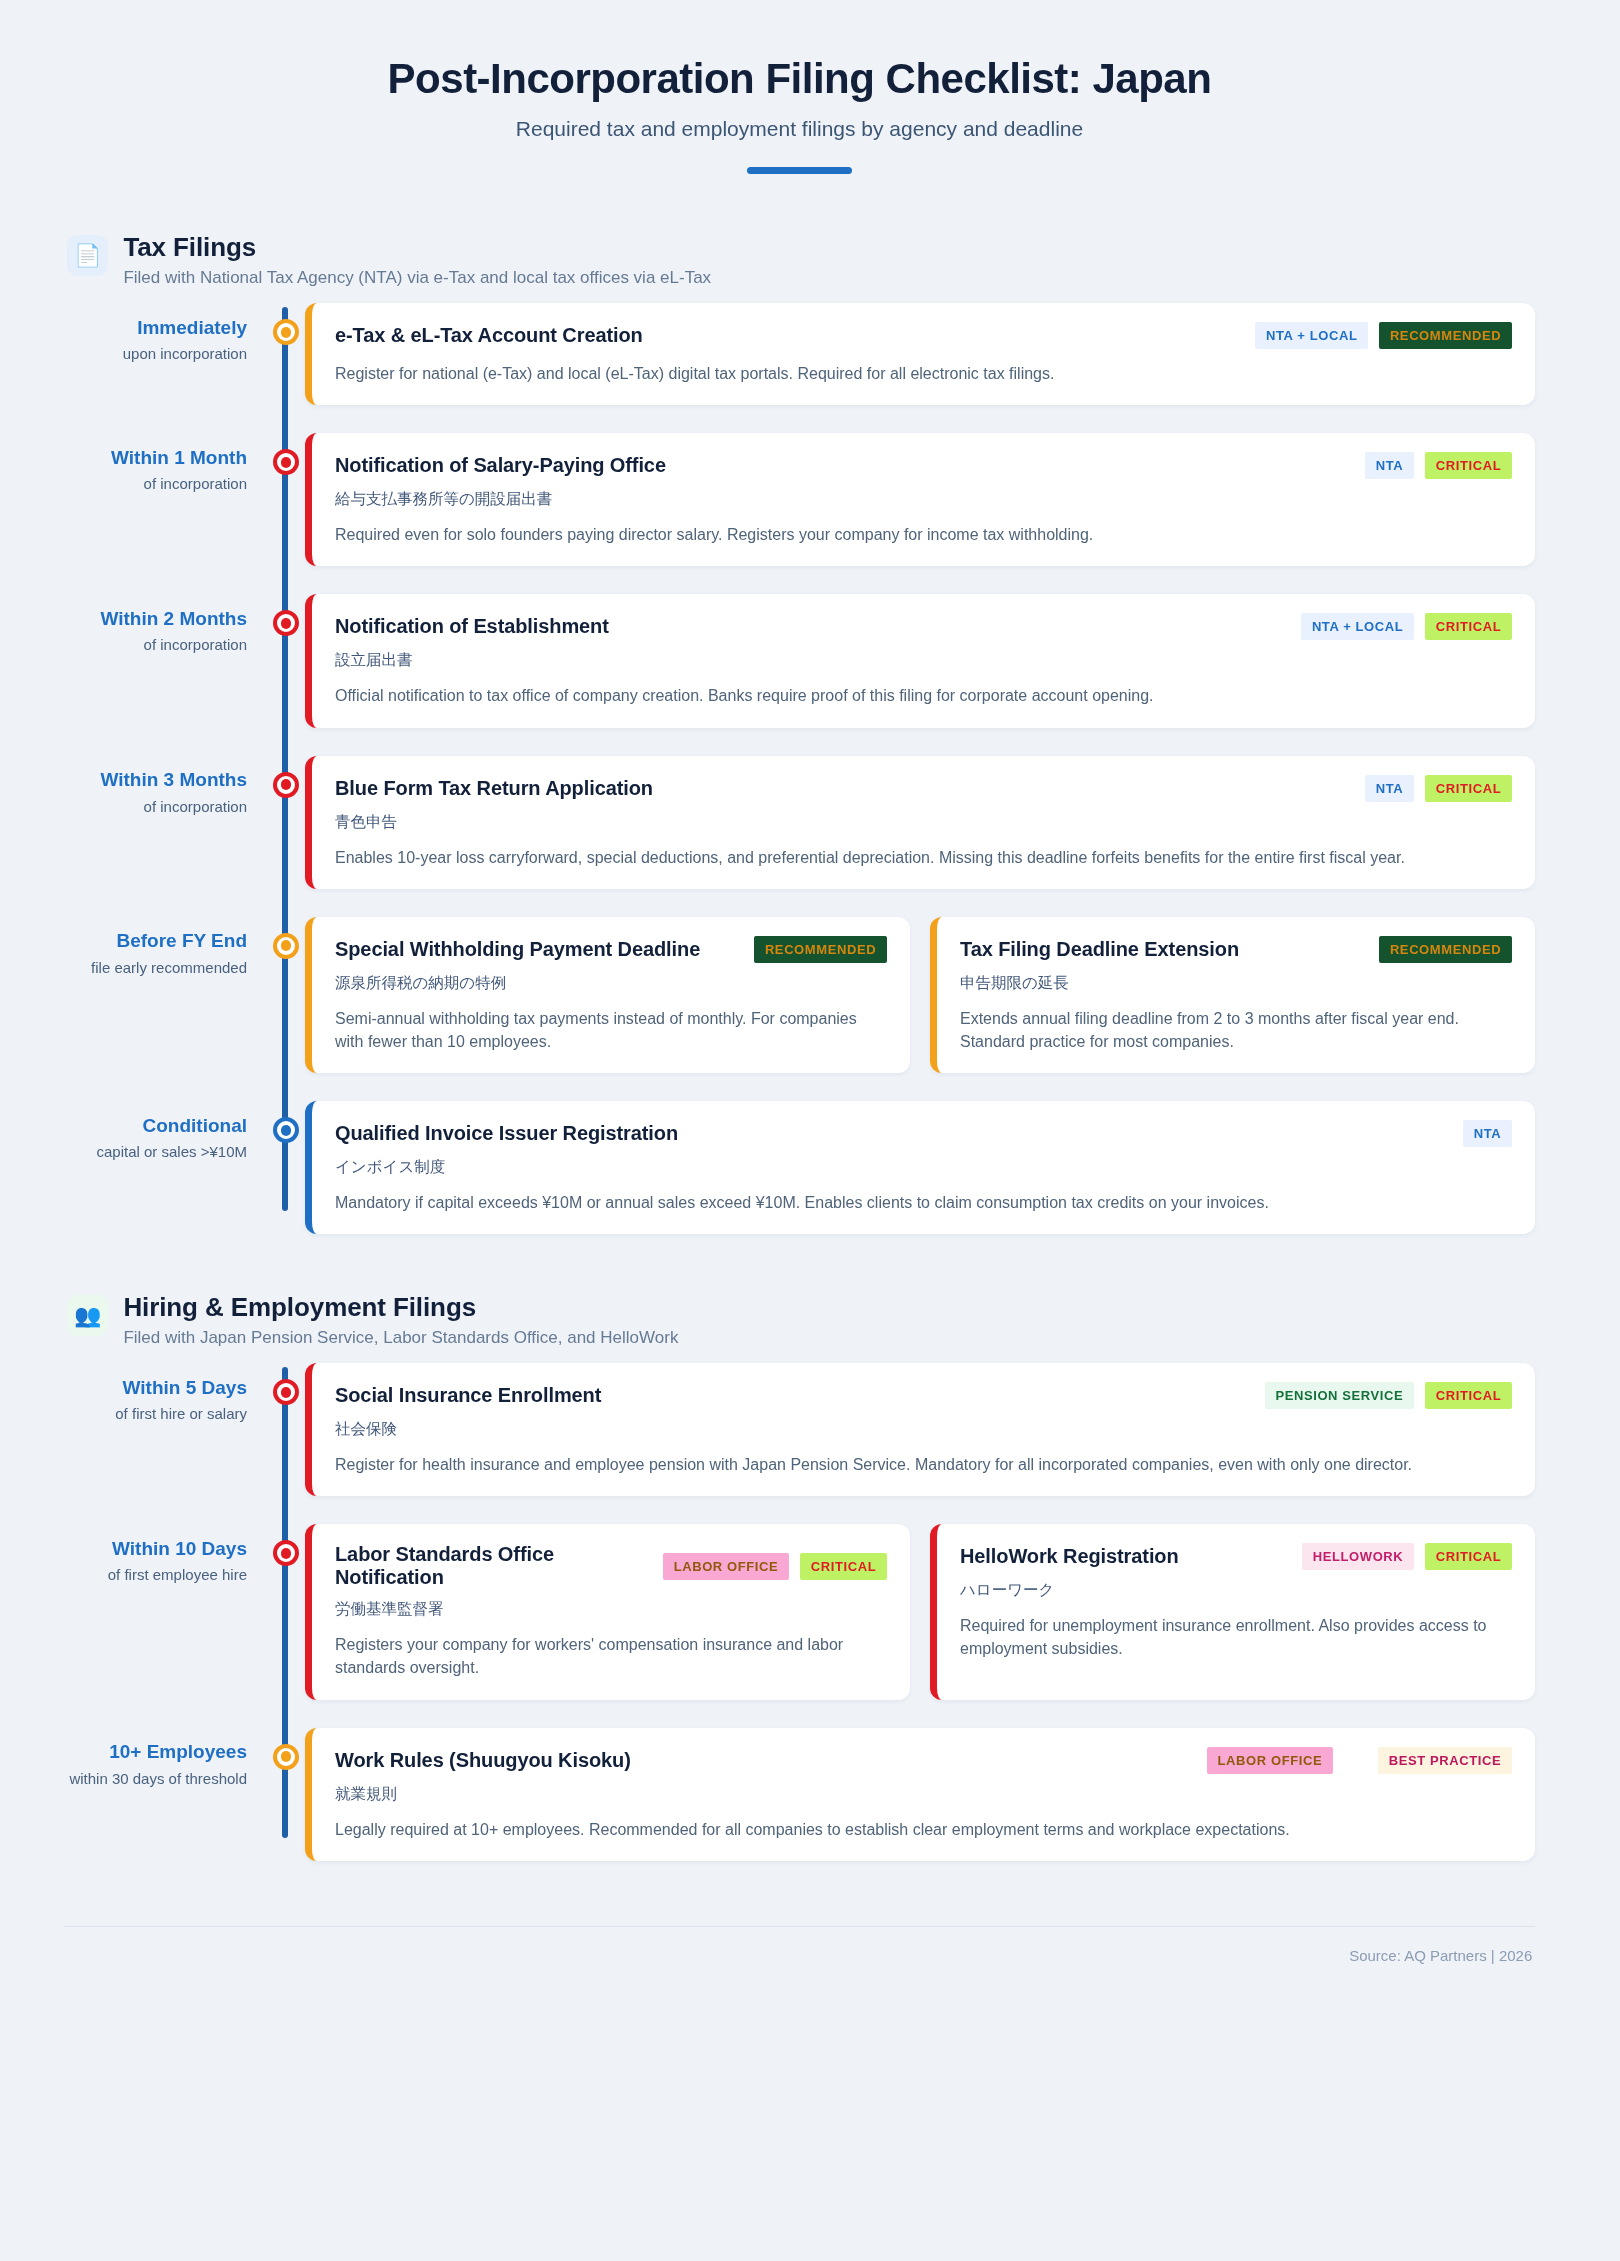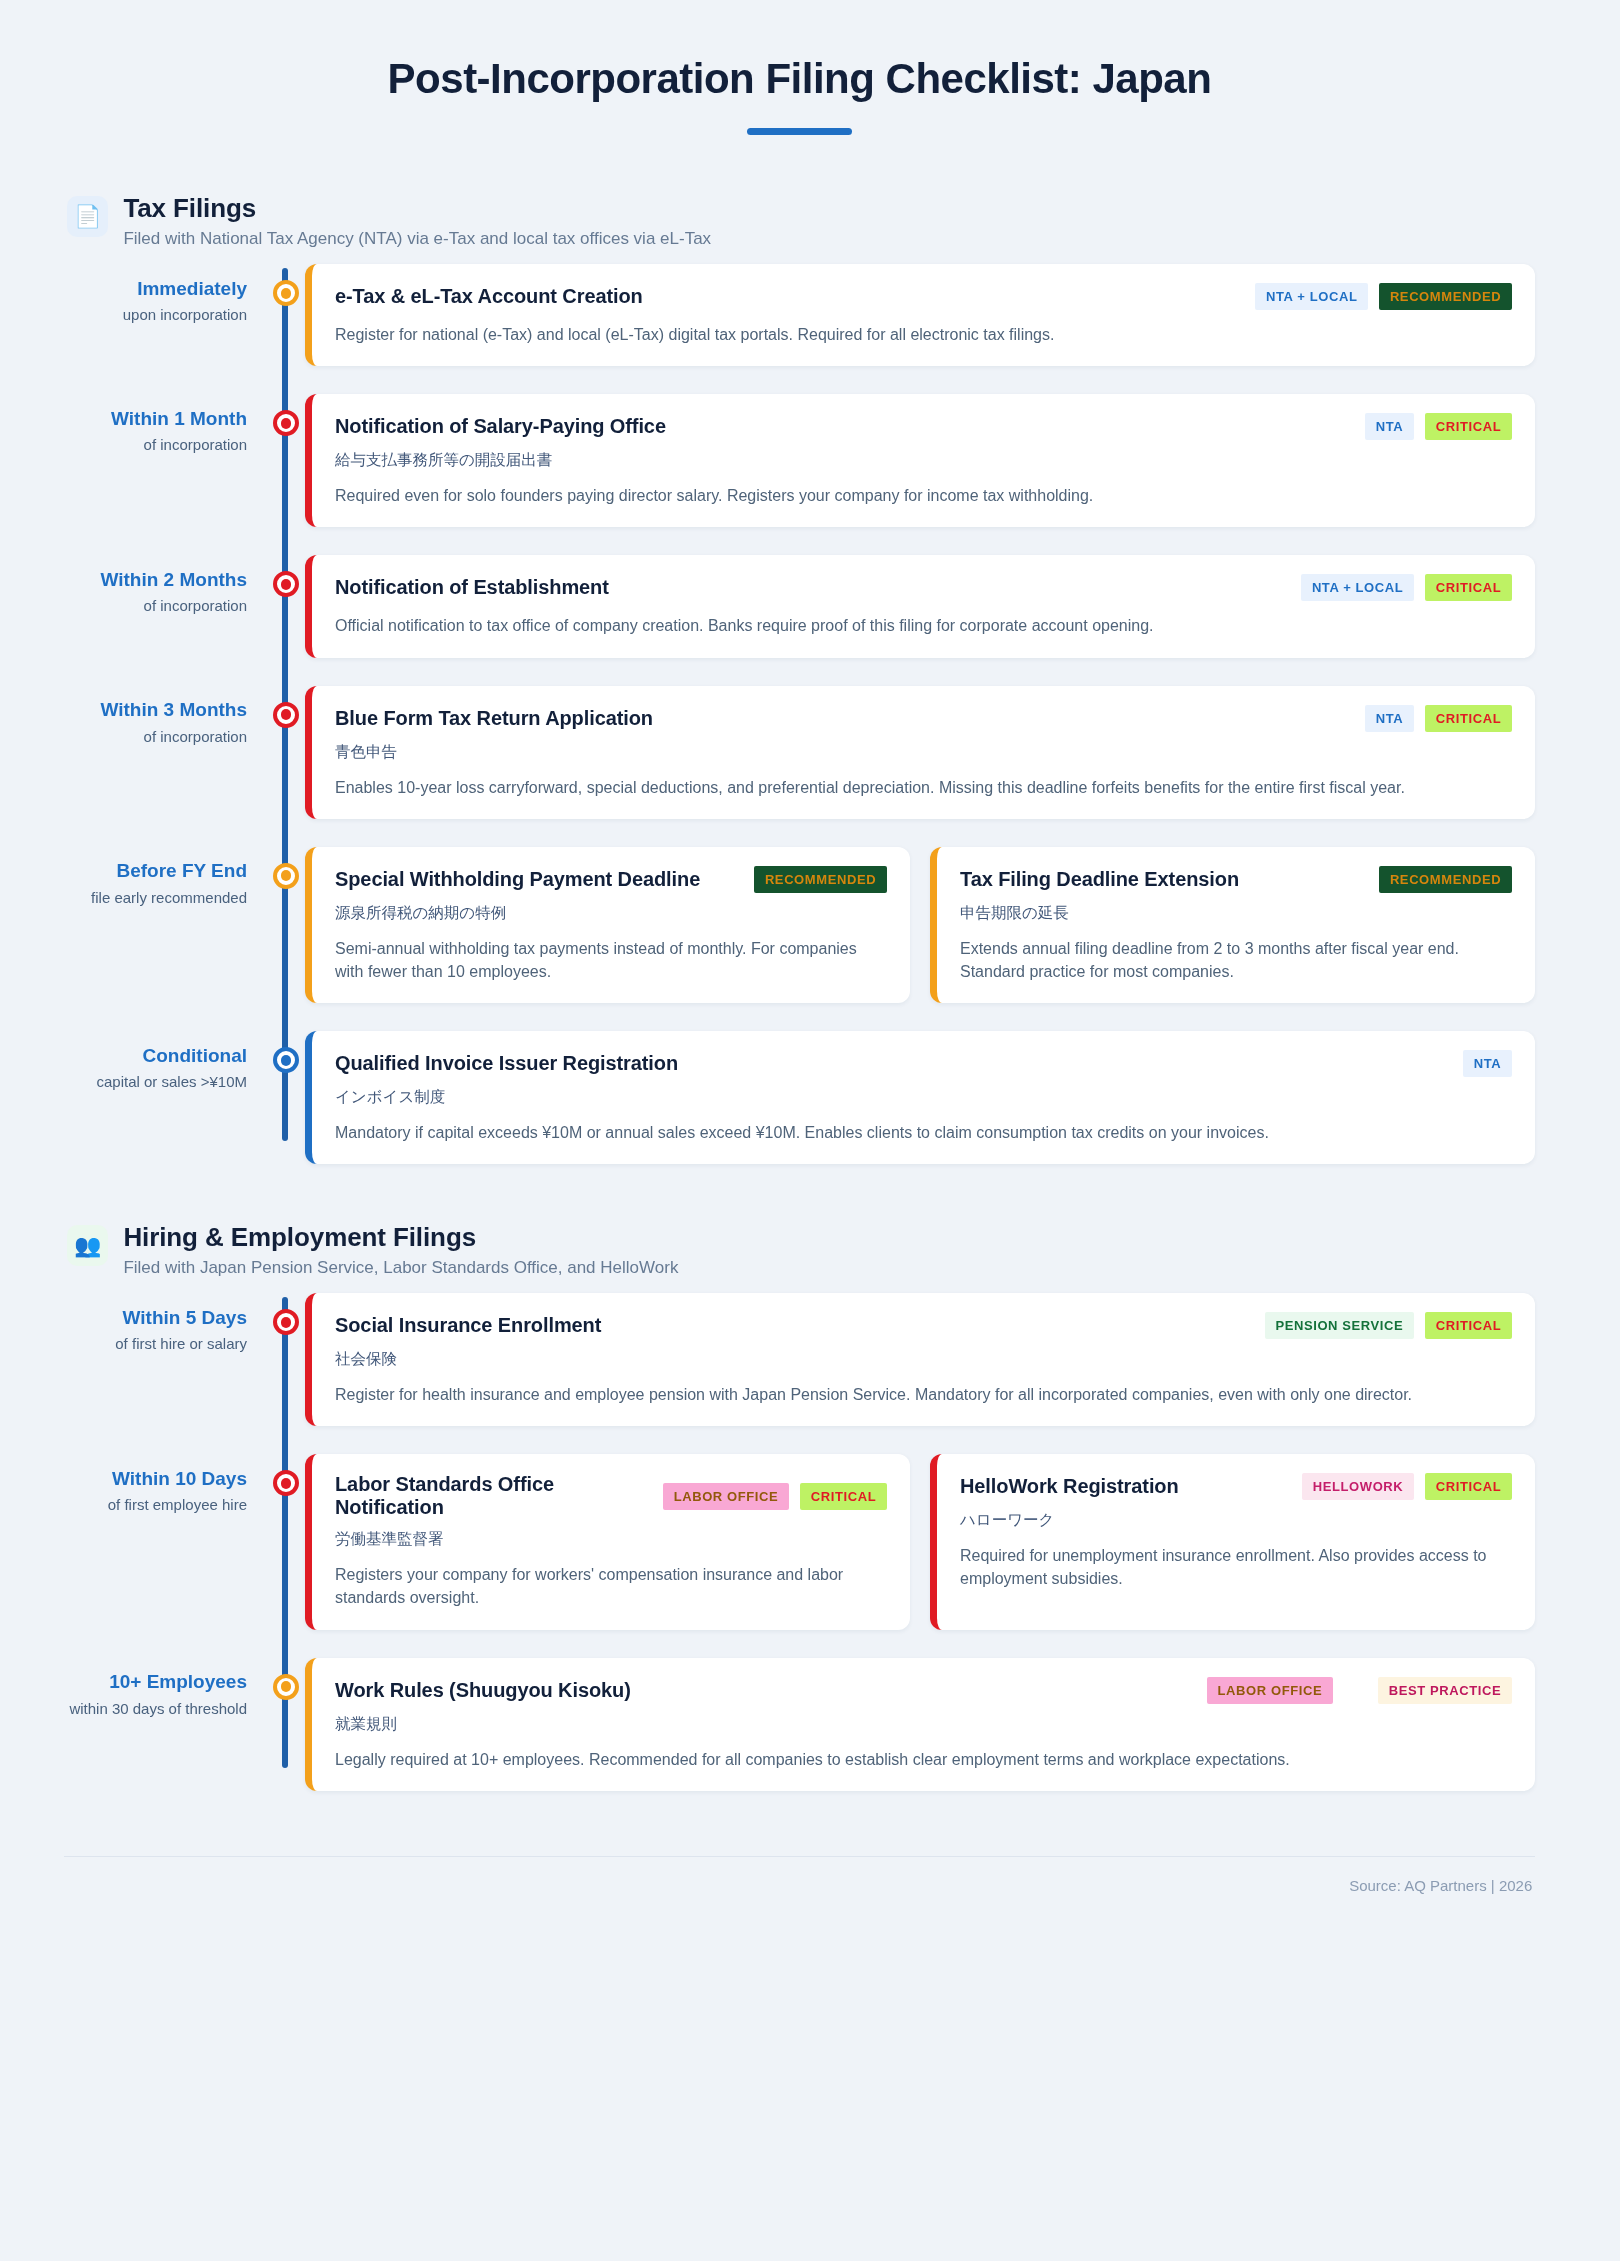--- a/index.html
+++ b/index.html
@@ -175,20 +175,21 @@
     color: #8b9cb3;
   }
 </style>
 </head>
 <body>
 
 <div class="page">
 
   <div class="hdr">
     <h1>Post-Incorporation Filing Checklist: Japan</h1>
+    <div class="sub">Required tax and employment filings by agency and deadline</div>
     <div class="rule"></div>
   </div>
 
 
   <div id="sections">
       <div class="section">
         <div class="sec-head">
           <div class="sec-icon tax">📄</div>
           <div>
             <div class="sec-title">Tax Filings</div>
@@ -256,20 +257,21 @@
             </div>
             <div class="cards">
               <div class="card critical">
                 <div class="card-top">
                   <div class="card-title">Notification of Establishment</div>
                   <div class="badges">
                     <span class="badge b-nta">NTA + LOCAL</span>
                     <span class="badge b-critical">CRITICAL</span>
                   </div>
                 </div>
+                <div class="card-jp">設立届出書</div>
                 <div class="card-desc">Official notification to tax office of company creation. Banks require proof of this filing for corporate account opening.</div>
               </div>
             </div>
           </div>
           <div class="row">
             <div class="when">
               <div class="when-main">Within 3 Months</div>
               <div class="when-note">of incorporation</div>
             </div>
             <div class="dotcol">

